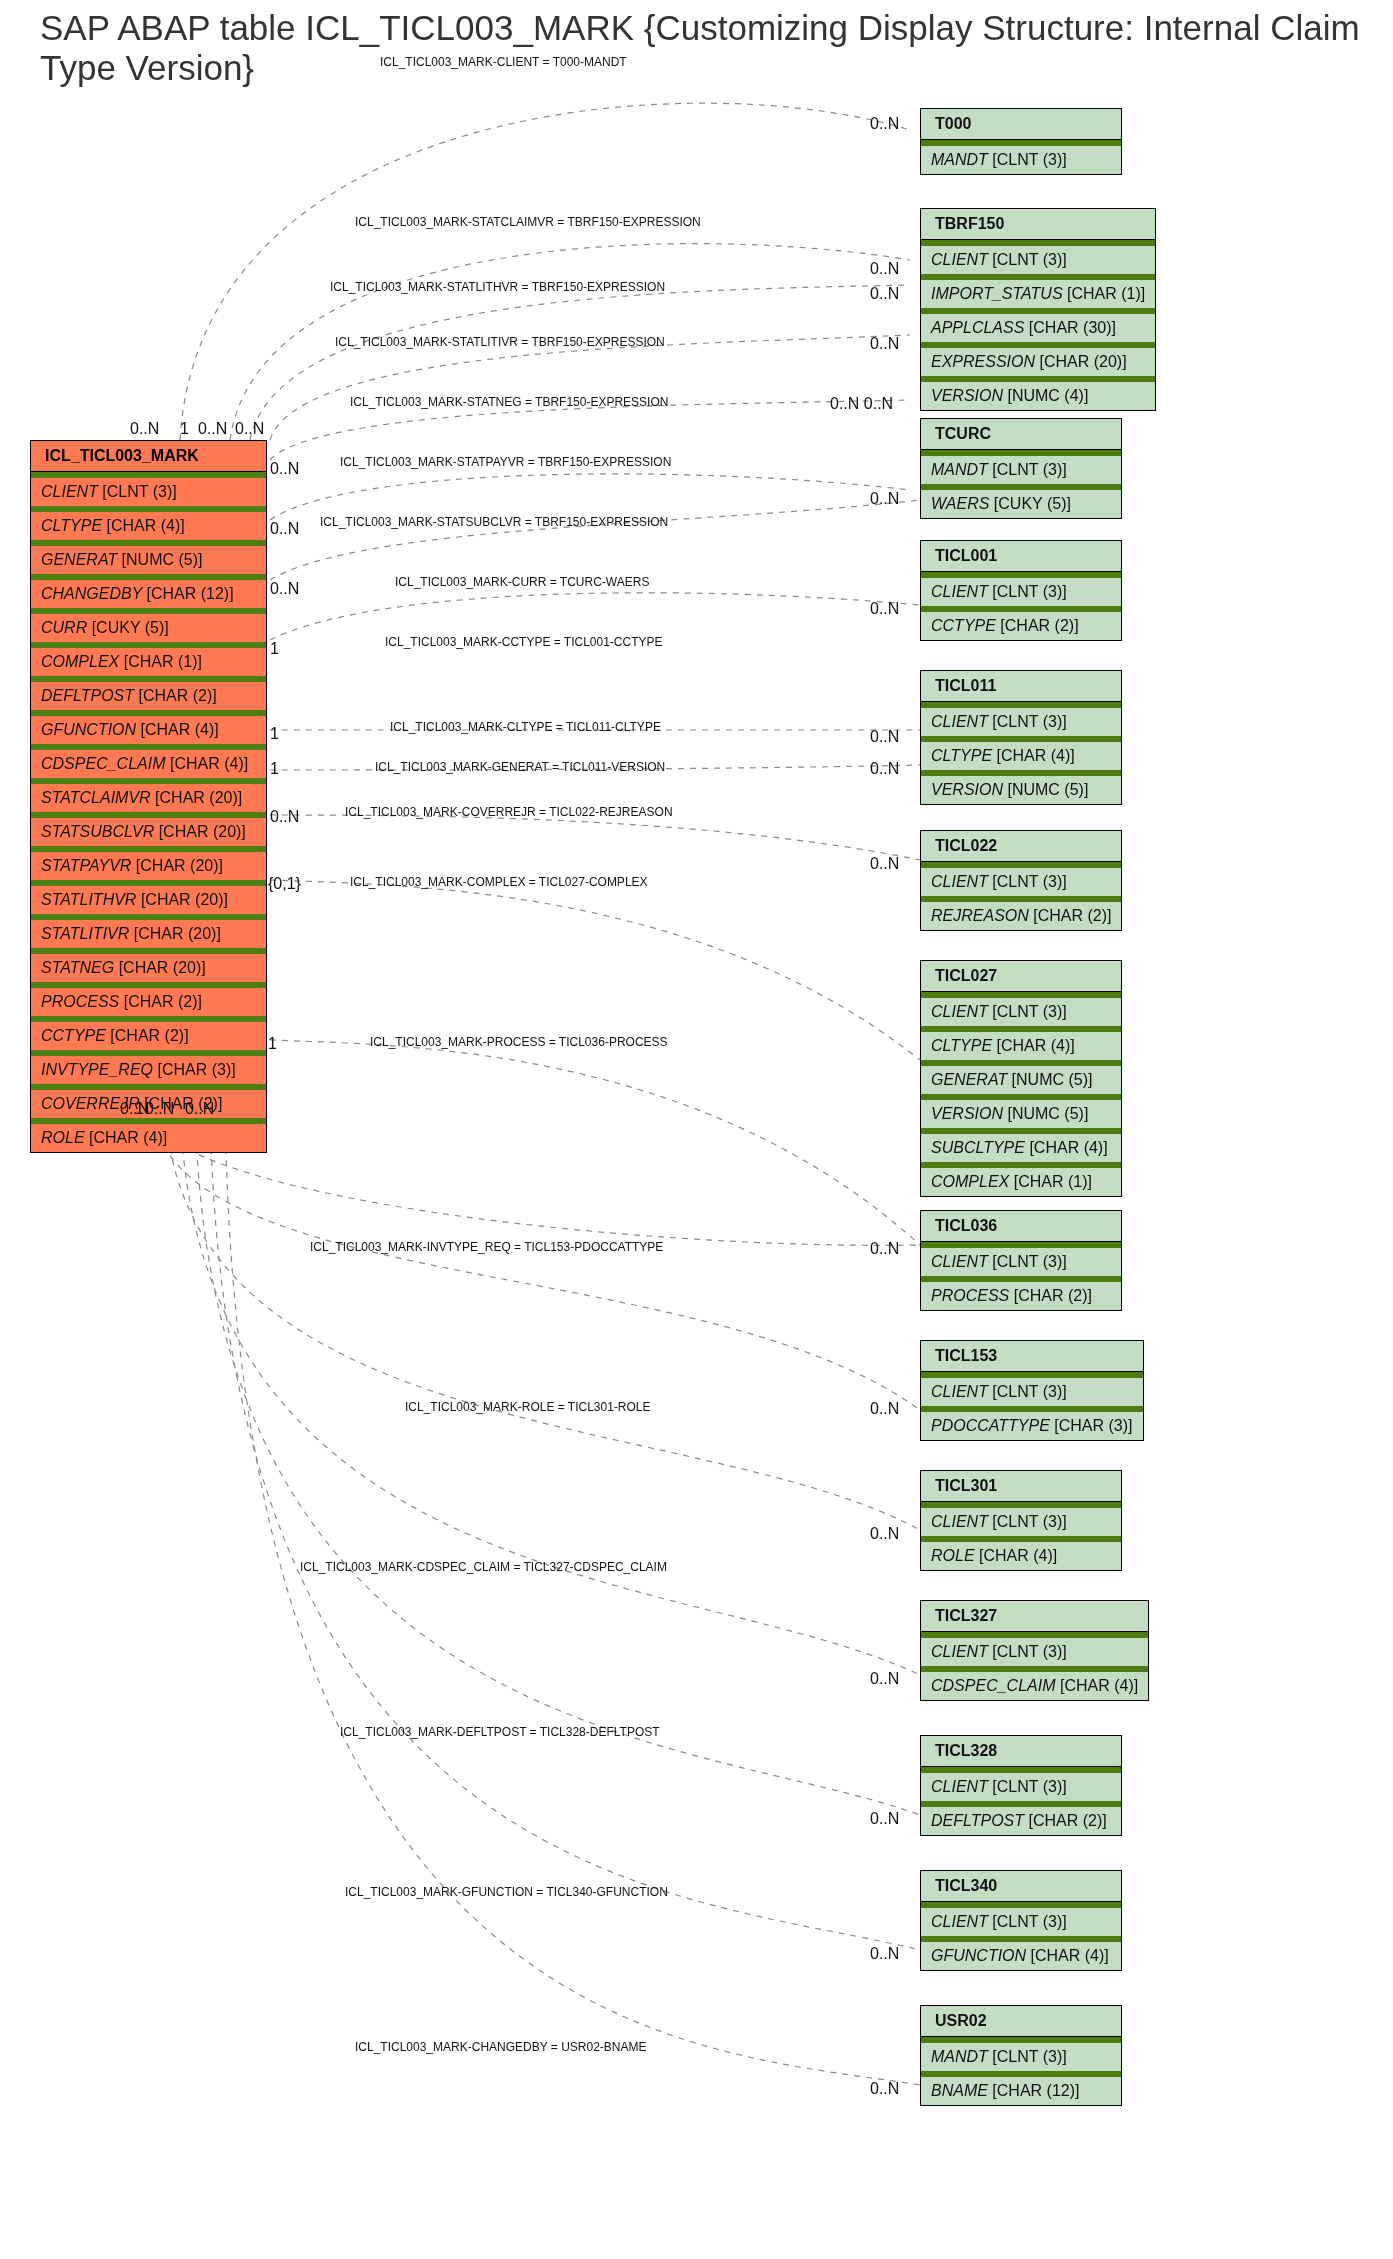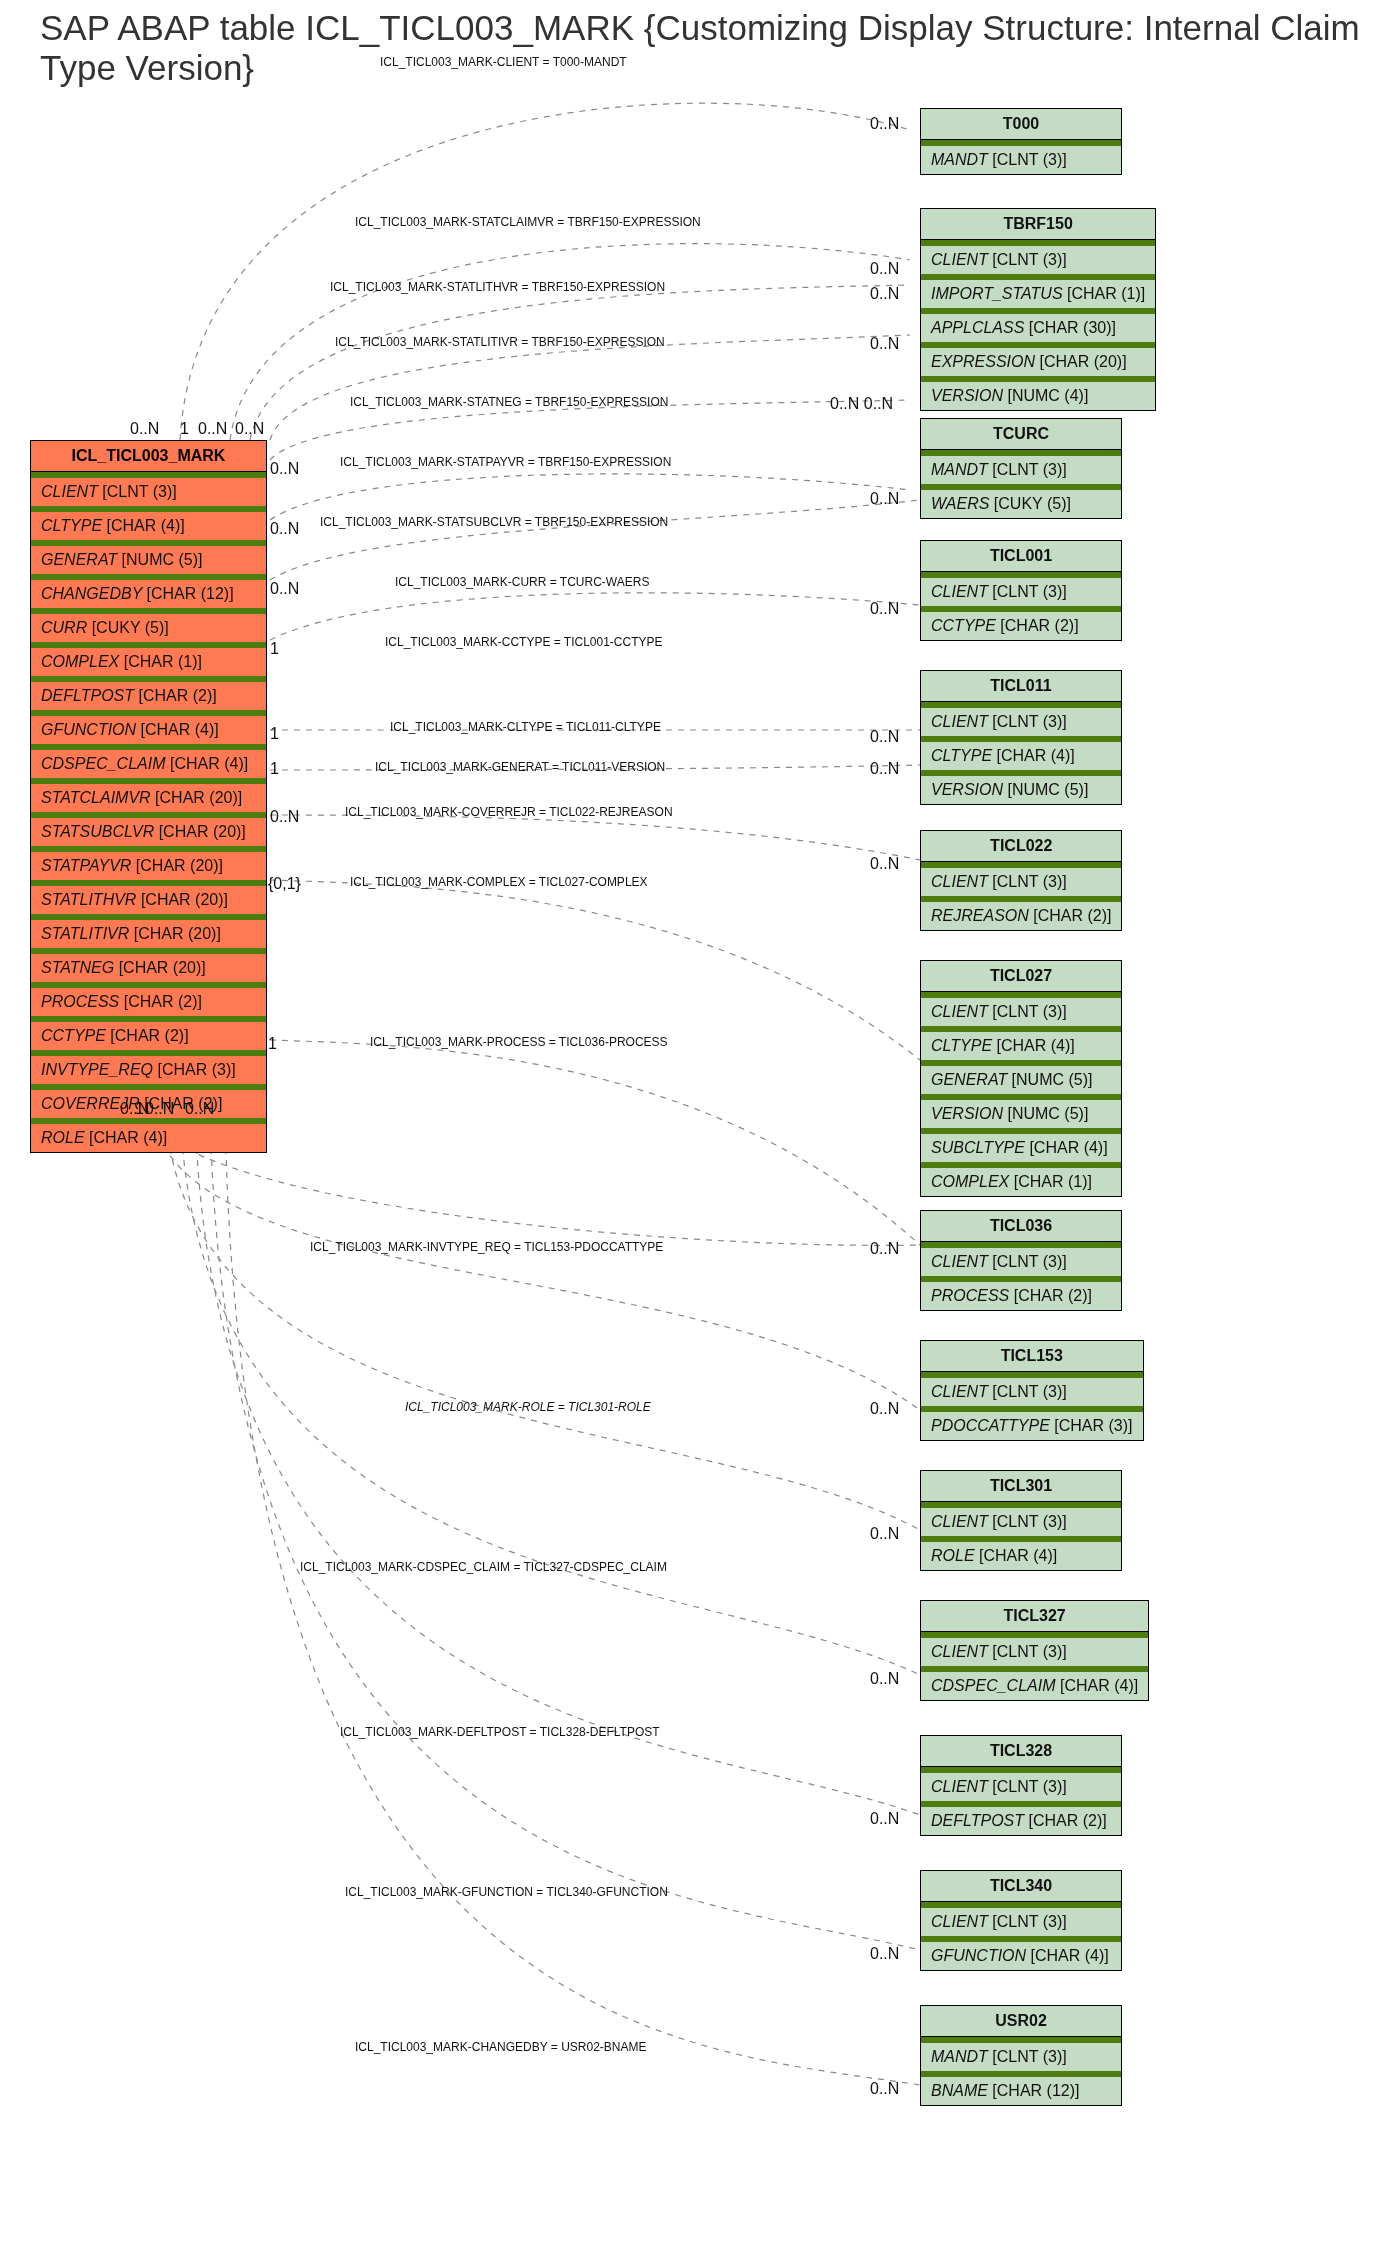--- a/index.html
+++ b/index.html
@@ -1,19 +1,19 @@
 <!DOCTYPE html>
 <html><head>
 <meta charset="utf-8">
 <style>
 html,body{margin:0;padding:0;background:#fff;font-family:Arial,Helvetica,sans-serif;font-size:16px;color:#111}
 .page{position:relative;width:1393px;height:2259px}
 .title{position:absolute;left:40px;top:8px;font-size:35px;color:#333}
 .tbl{position:absolute;border:1px solid #000;background:#c4dcc4}
-.tbl .hdr{font-weight:bold;text-align:center;padding:6px 14px;border-bottom:1px solid #000}
+.tbl .hdr{font-weight:bold;text-align:left;padding:6px 14px;border-bottom:1px solid #000}
 .tbl .fld{border-top:6px solid #4d7c0f;padding:5px 10px;font-style:italic;white-space:nowrap}
 .tbl .fld span.typ{font-style:normal}
 .tbl.src{background:#ff7a53}
 .tbl.src .hdr{color:#000}
 .rel{position:absolute;font-size:12px;color:#111;white-space:nowrap}
 .card{position:absolute;font-size:16px;color:#111;white-space:nowrap}
 svg.wires{position:absolute;left:0;top:0;width:1393px;height:2259px;pointer-events:none}
 svg.wires path{stroke:#888;stroke-width:1.2;stroke-dasharray:6 6;fill:none}
 </style>
 </head>
@@ -159,21 +159,21 @@
       <div class="rel" style="left: 340px; top: 455px;">ICL_TICL003_MARK-STATPAYVR = TBRF150-EXPRESSION</div>
       <div class="rel" style="left: 320px; top: 515px;">ICL_TICL003_MARK-STATSUBCLVR = TBRF150-EXPRESSION</div>
       <div class="rel" style="left: 395px; top: 575px;">ICL_TICL003_MARK-CURR = TCURC-WAERS</div>
       <div class="rel" style="left: 385px; top: 635px;">ICL_TICL003_MARK-CCTYPE = TICL001-CCTYPE</div>
       <div class="rel" style="left: 390px; top: 720px;">ICL_TICL003_MARK-CLTYPE = TICL011-CLTYPE</div>
       <div class="rel" style="left: 375px; top: 760px;">ICL_TICL003_MARK-GENERAT = TICL011-VERSION</div>
       <div class="rel" style="left: 345px; top: 805px;">ICL_TICL003_MARK-COVERREJR = TICL022-REJREASON</div>
       <div class="rel" style="left: 350px; top: 875px;">ICL_TICL003_MARK-COMPLEX = TICL027-COMPLEX</div>
       <div class="rel" style="left: 370px; top: 1035px;">ICL_TICL003_MARK-PROCESS = TICL036-PROCESS</div>
       <div class="rel" style="left: 310px; top: 1240px;">ICL_TICL003_MARK-INVTYPE_REQ = TICL153-PDOCCATTYPE</div>
-      <div class="rel" style="left: 405px; top: 1400px; font-style: italic;">ICL_TICL003_MARK-ROLE = TICL301-ROLE</div>
+      <div class="rel" style="left: 405px; top: 1400px;">ICL_TICL003_MARK-ROLE = TICL301-ROLE</div>
       <div class="rel" style="left: 300px; top: 1560px;">ICL_TICL003_MARK-CDSPEC_CLAIM = TICL327-CDSPEC_CLAIM</div>
       <div class="rel" style="left: 340px; top: 1725px;">ICL_TICL003_MARK-DEFLTPOST = TICL328-DEFLTPOST</div>
       <div class="rel" style="left: 345px; top: 1885px;">ICL_TICL003_MARK-GFUNCTION = TICL340-GFUNCTION</div>
       <div class="rel" style="left: 355px; top: 2040px;">ICL_TICL003_MARK-CHANGEDBY = USR02-BNAME</div>
     </div>
 
   <div id="card-host">
       <div class="card" style="left: 130px; top: 420px;">0..N</div>
       <div class="card" style="left: 180px; top: 420px;">1</div>
       <div class="card" style="left: 198px; top: 420px;">0..N</div>

